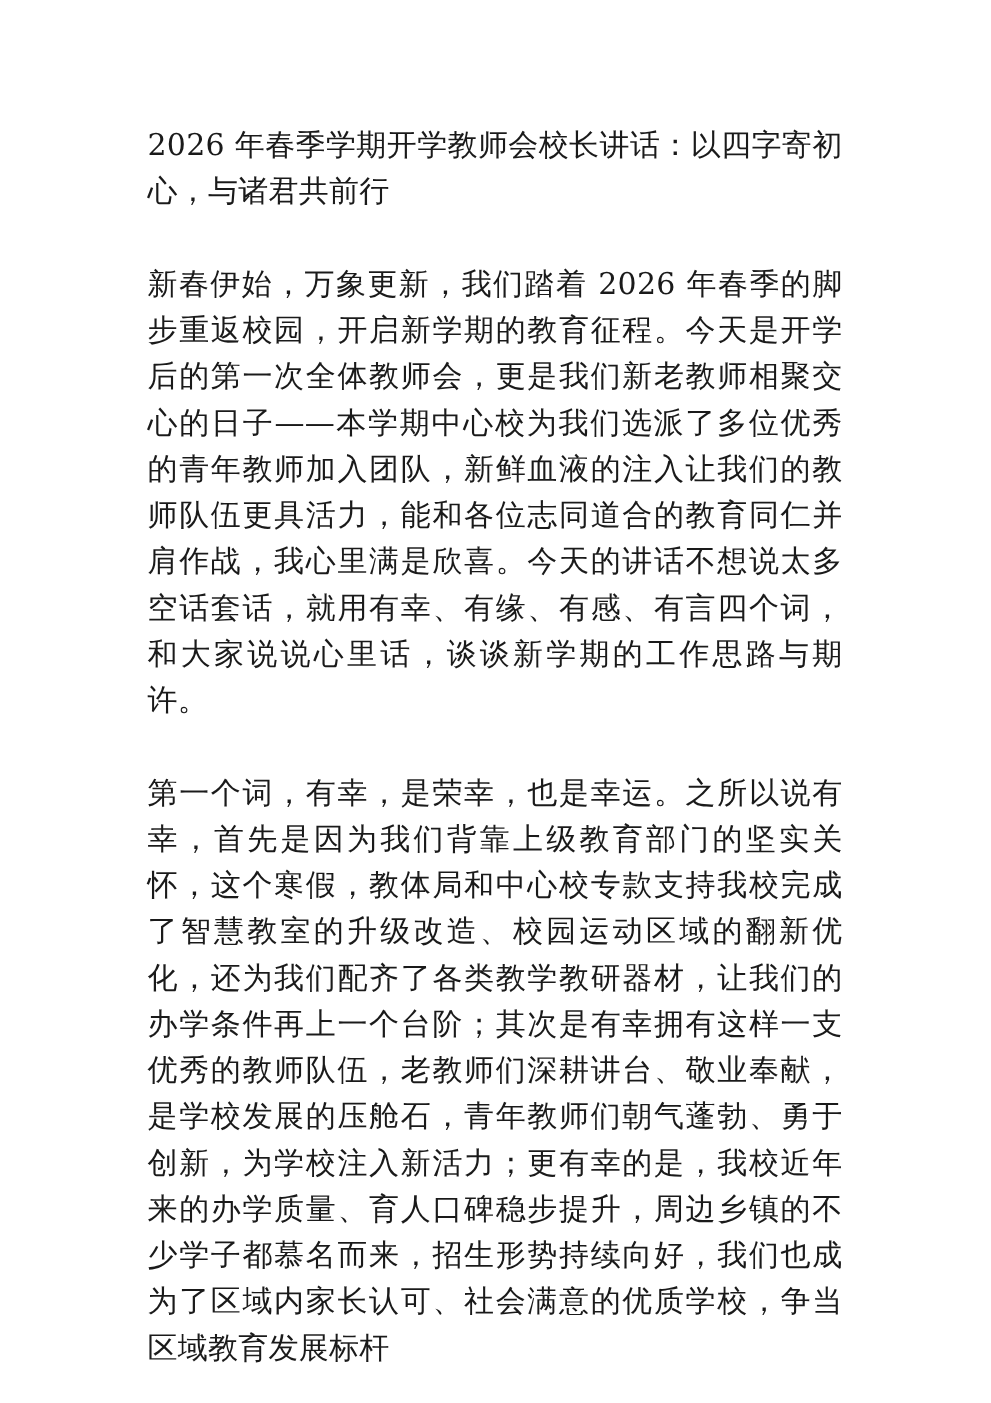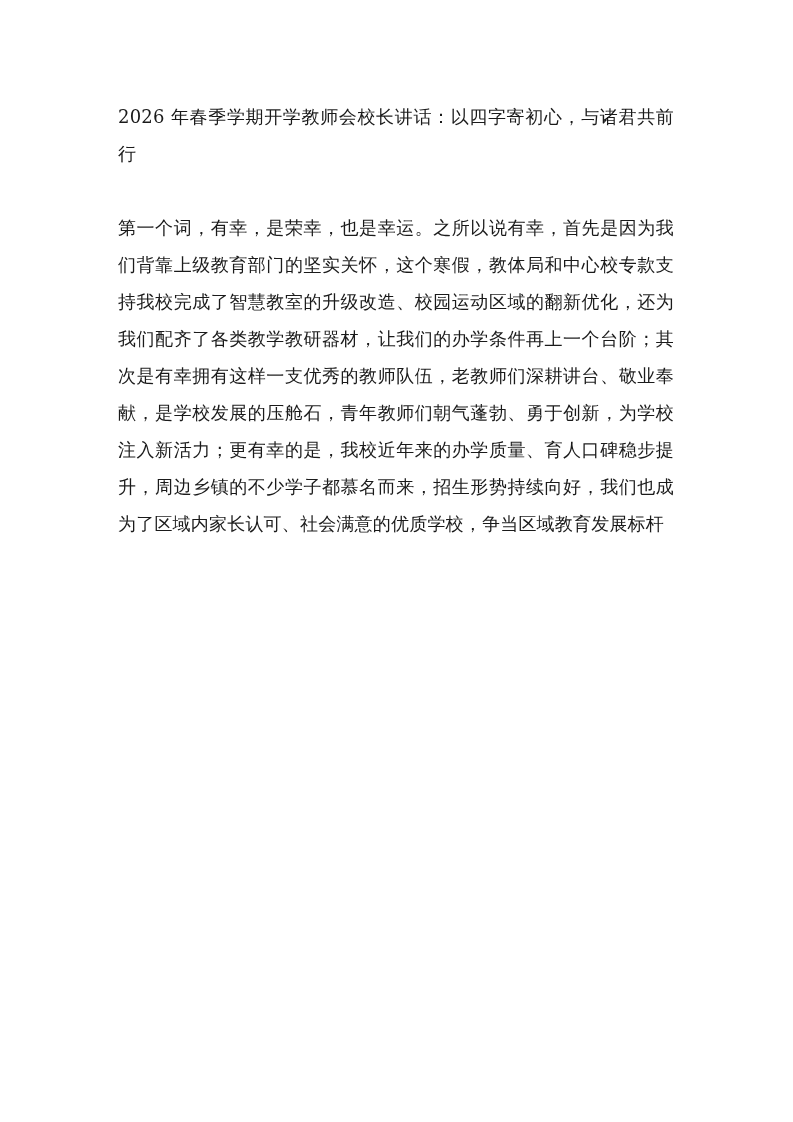--- a/index.html
+++ b/index.html
@@ -16,21 +16,21 @@
       color: #1a1a1a;
     }
     .page {
       position: absolute;
       left: 118px;
       top: 98px;
       width: 556px;
     }
     .para {
       margin: 0;
-      font-size: 18px;
+      font-size: 24px;
       line-height: 37px;
       text-align: justify;
       text-justify: inter-ideograph;
       letter-spacing: 0.2px;
       word-break: break-all;
     }
     .title {
       margin-bottom: 37px;
     }
     .greeting {
@@ -40,15 +40,16 @@
       margin-bottom: 37px;
     }
   </style>
 </head>
 <body>
 
 <div class="page">
   <p class="para title">2026 年春季学期开学教师会校长讲话：以四字寄初心，与诸君共前行</p>
 
 
+  <p class="para body-para">新春伊始，万象更新，我们踏着 2026 年春季的脚步重返校园，开启新学期的教育征程。今天是开学后的第一次全体教师会，更是我们新老教师相聚交心的日子——本学期中心校为我们选派了多位优秀的青年教师加入团队，新鲜血液的注入让我们的教师队伍更具活力，能和各位志同道合的教育同仁并肩作战，我心里满是欣喜。今天的讲话不想说太多空话套话，就用有幸、有缘、有感、有言四个词，和大家说说心里话，谈谈新学期的工作思路与期许。</p>
 
   <p class="para body-para">第一个词，有幸，是荣幸，也是幸运。之所以说有幸，首先是因为我们背靠上级教育部门的坚实关怀，这个寒假，教体局和中心校专款支持我校完成了智慧教室的升级改造、校园运动区域的翻新优化，还为我们配齐了各类教学教研器材，让我们的办学条件再上一个台阶；其次是有幸拥有这样一支优秀的教师队伍，老教师们深耕讲台、敬业奉献，是学校发展的压舱石，青年教师们朝气蓬勃、勇于创新，为学校注入新活力；更有幸的是，我校近年来的办学质量、育人口碑稳步提升，周边乡镇的不少学子都慕名而来，招生形势持续向好，我们也成为了区域内家长认可、社会满意的优质学校，争当区域教育发展标杆</p>
 </div>
 
 </body></html>

